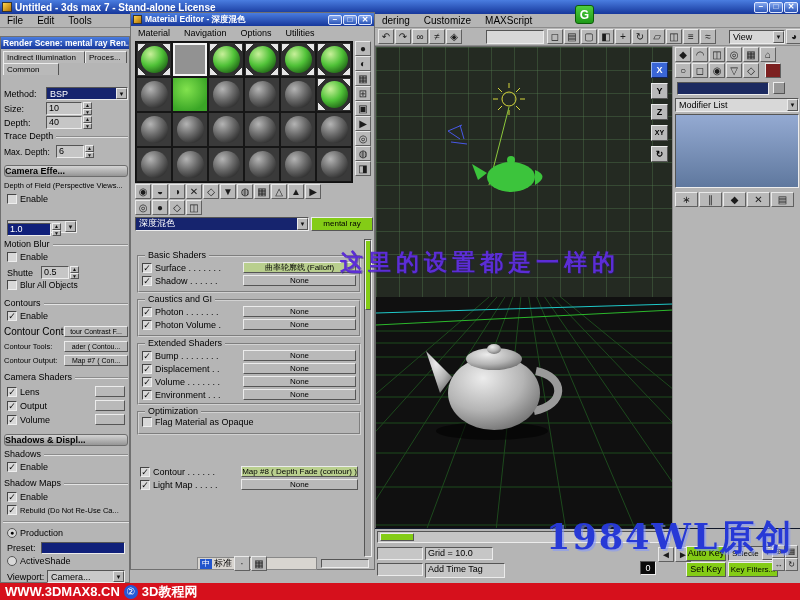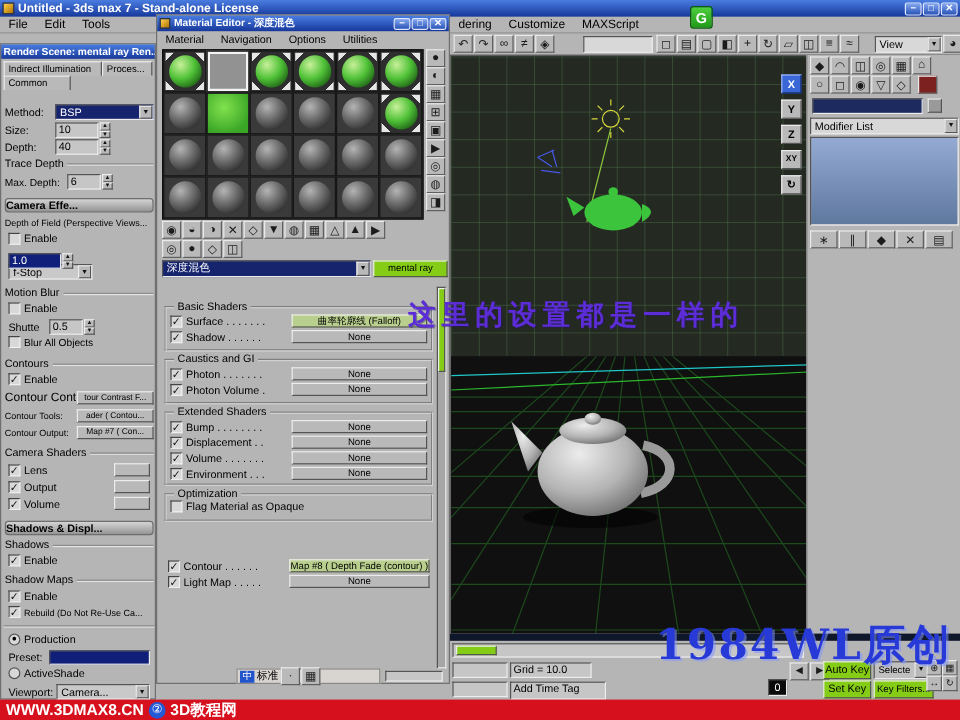--- a/index.html
+++ b/index.html
@@ -229,21 +229,21 @@
     <div class="stackpanel abs" style="left:2px;top:68px;width:124px;height:74px"></div>
     <div class="flex abs stackrow" style="left:2px;top:146px">
         <span class="ic">∗</span>
         <span class="ic">∥</span>
         <span class="ic">◆</span>
         <span class="ic">✕</span>
         <span class="ic">▤</span>
       </div>
   </div>
 
-  <div class="abs" style="left:0;top:528px;width:800px;height:55px;background:#b5b5b5;border-top:6px solid #0f172a">
+  <div class="abs" style="left:0;top:528px;width:800px;height:55px;background:#b5b5b5;border-top:1px solid #0f172a">
     <div class="sunken abs" style="left:377px;top:2px;width:293px;height:12px">
       <span class="raised abs" style="left:2px;top:1px;width:34px;height:8px"></span>
     </div>
     <div class="sunken abs" style="left:377px;top:18px;width:46px;height:13px"></div>
     <div class="sunken abs" style="left:425px;top:18px;width:68px;height:13px;font-size:9px;padding-left:2px">Grid = 10.0</div>
     <div class="sunken abs" style="left:377px;top:34px;width:46px;height:13px"></div>
     <div class="sunken abs" style="left:425px;top:34px;width:80px;height:15px;font-size:9px;padding-left:2px">Add Time Tag</div>
     <div class="sunken abs" style="left:640px;top:32px;width:16px;height:14px;background:#0a0a0a;color:#fff;font-size:9px;text-align:center;line-height:12px">0</div>
     <div class="flex abs" style="left:658px;top:18px">
         <span class="ic">◄</span>
@@ -313,21 +313,21 @@
       <span class="seclbl" style="font-size:7.5px">Depth of Field (Perspective Views...</span>
     </div>
     <div class="flex abs" style="left:6px;top:157px">
       <span class="cb"></span>
       <span class="seclbl">Enable</span>
     </div>
     <div class="dd abs" style="left:6px;top:171px;width:70px;height:13px">
       <span>f-Stop</span>
       <span class="dda">▼</span>
     </div>
-    <div class="flex abs" style="left:6px;top:174px">
+    <div class="flex abs" style="left:6px;top:186px">
       <span class="sunken" style="width:44px;height:13px;background:#10207a;color:#fff;font-size:9px;padding-left:2px">1.0</span>
       <span class="spinner">
           <span>▲</span>
           <span>▼</span>
         </span>
     </div>
     <div class="flex abs" style="left:3px;top:202px;width:124px">
       <span class="seclbl">Motion Blur</span>
         <span class="hline"></span>
     </div>

